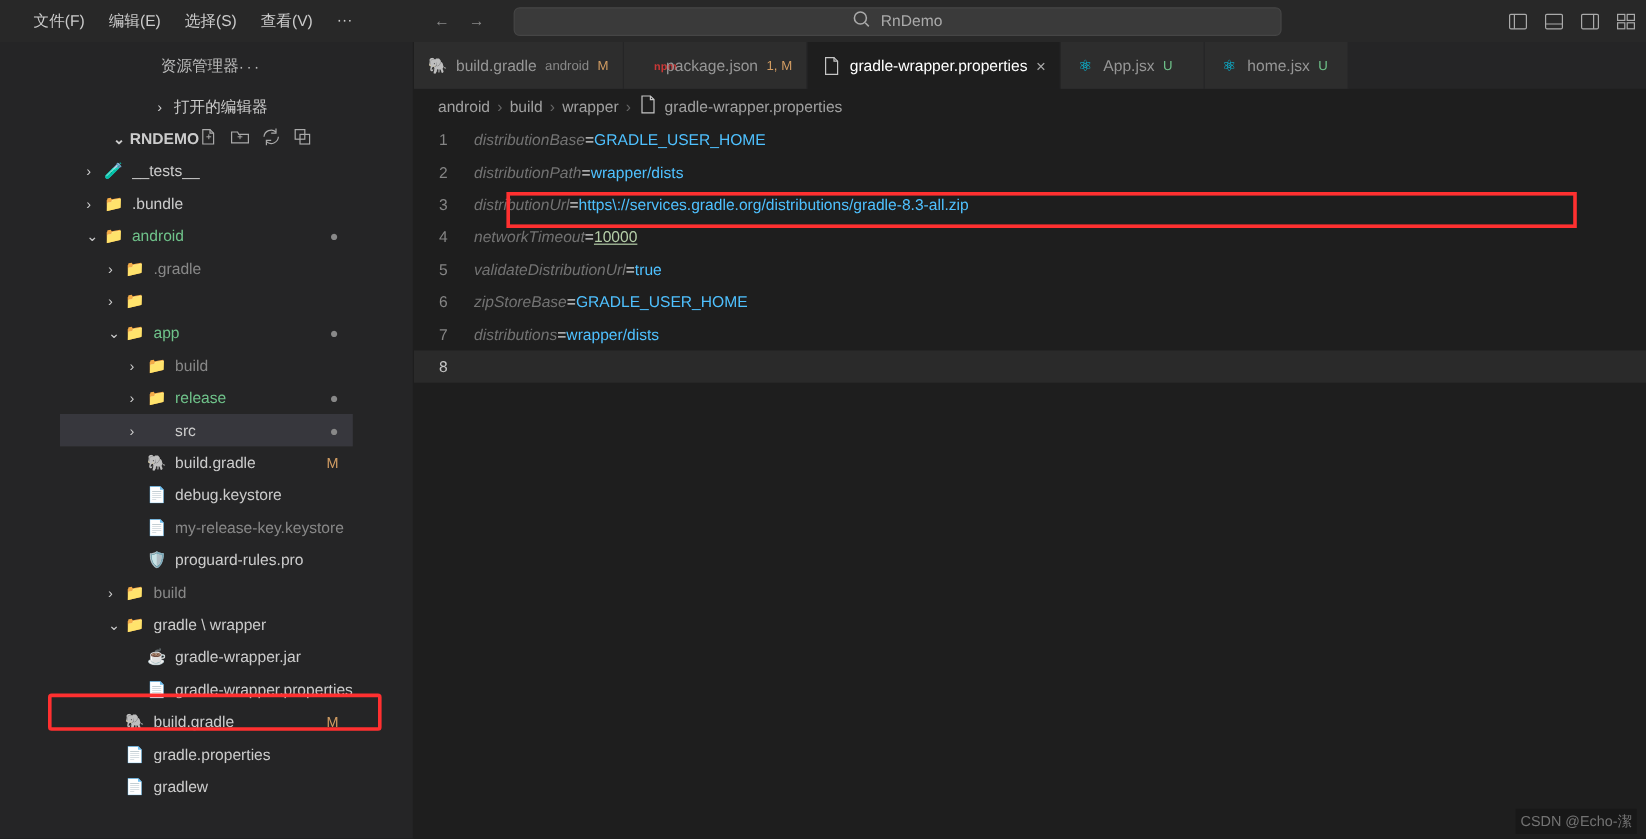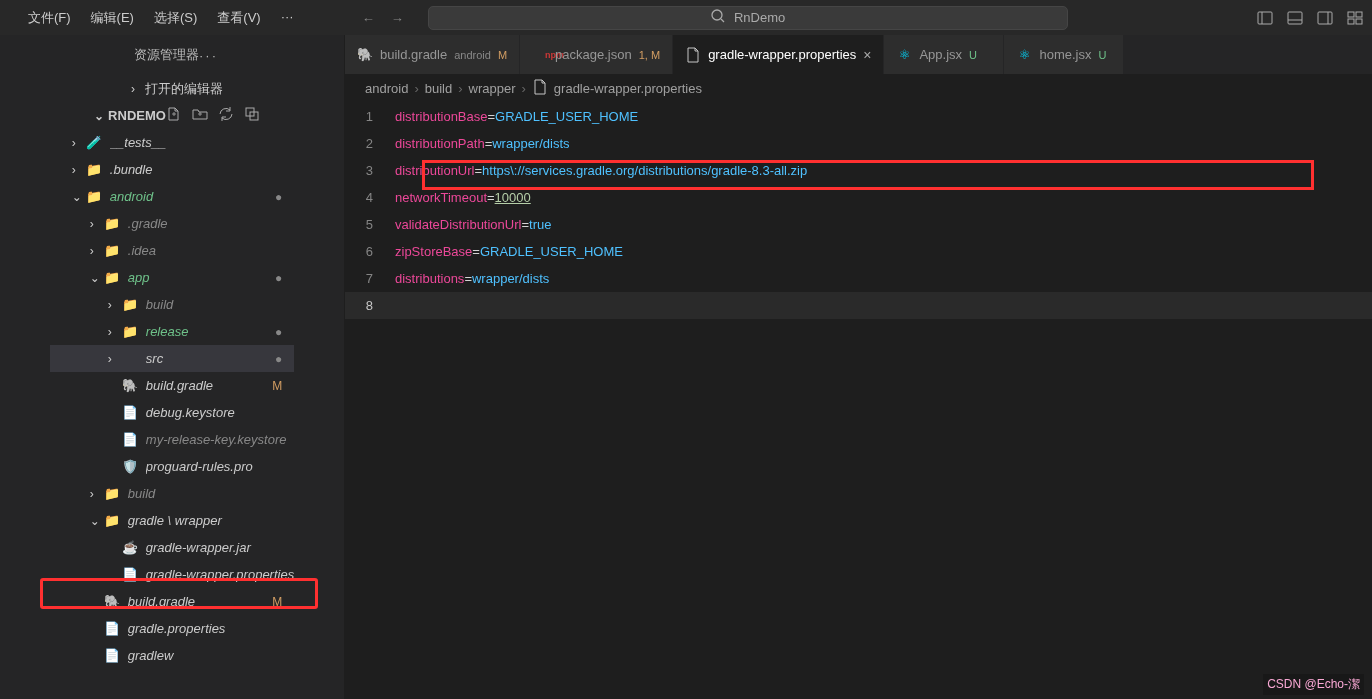--- a/index.html
+++ b/index.html
@@ -16,21 +16,21 @@
 .sb-header{height:40px;display:flex;align-items:center;padding:0 16px 0 24px;color:#bbb;}
 .sb-header .dots{margin-left:auto;letter-spacing:2px;cursor:pointer;}
 .sb-row{height:27px;display:flex;align-items:center;padding:0 8px 0 18px;cursor:pointer;color:#ccc;}
 .sb-row.section{font-weight:600;text-transform:none;}
 .sb-row .chev{width:14px;display:inline-block;color:#ccc;font-size:12px;}
 .sb-actions{margin-left:auto;display:flex;gap:10px;color:#aaa;}
 .tree-item{height:27px;display:flex;align-items:center;cursor:pointer;color:#ccc;}
 .tree-item.selected{background:#37373d;}
 .tree-item .chev{width:14px;font-size:12px;display:inline-block;}
 .tree-item .ico{width:18px;height:18px;margin-right:6px;display:flex;align-items:center;justify-content:center;font-size:13px;}
-.tree-item .name{flex:1;white-space:nowrap;overflow:hidden;font-style:italic;}
+.tree-item .name{flex:1;white-space:nowrap;overflow:hidden;}
 .tree-item .badge{margin-right:12px;font-size:12px;}
 .dot-badge{color:#888;}
 .m-badge{color:#d29d63;}
 .green{color:#6fc28a;}
 .dim{color:#888;}
 .folder-ico{color:#dcb67a;}
 .folder-ico-g{color:#7cb36a;}
 .editor{flex:1;display:flex;flex-direction:column;background:#1e1e1e;}
 .tabs{height:40px;display:flex;background:#252526;border-bottom:1px solid #1e1e1e;}
 .tab{display:flex;align-items:center;padding:0 12px;gap:7px;color:#969696;background:#2d2d2d;border-right:1px solid #252526;cursor:pointer;min-width:120px;}
@@ -42,28 +42,28 @@
 .npm-ico{color:#cb3837;font-size:9px;font-weight:bold;margin-left:29px;}
 .react-ico{color:#00d8ff;}
 .breadcrumb{height:26px;display:flex;align-items:center;padding:0 20px;gap:6px;color:#a0a0a0;font-size:13px;}
 .bc-sep{color:#666;}
 .code{flex:1;font-family:Consolas,monospace;font-size:15px;line-height:27px;padding-top:2px;position:relative;}
 .line{display:flex;}
 .gutter{width:50px;text-align:right;padding-right:22px;color:#858585;user-select:none;}
 .line.cur .gutter{color:#c6c6c6;}
 .line.cur{background:#2a2a2a;}
 .txt{white-space:pre;}
-.k{color:#ec4899;}
+.k{color:#737373;font-style:italic;}
 .e{color:#d4d4d4;}
 .v{color:#4fc1ff;}
 .n{color:#b5cea8;text-decoration:underline;}
 .highlight-box{position:absolute;border:3px solid #ff3030;pointer-events:none;}
 .hl-file{left:40px;top:578px;width:278px;height:31px;border-radius:3px;}
 .hl-line{left:422px;top:160px;width:892px;height:30px;}
-.watermark{position:absolute;right:8px;bottom:4px;color:#f9a8d4;font-size:12px;background:rgba(0,0,0,0.2);padding:2px 4px;}
+.watermark{position:absolute;right:8px;bottom:4px;color:#737373;font-size:12px;background:rgba(0,0,0,0.2);padding:2px 4px;}
 svg{width:16px;height:16px;}
 </style>
 </head>
 <body>
 
 <div class="titlebar">
   <div class="menu" id="menu">
       <span>文件(F)</span>
       <span>编辑(E)</span>
       <span>选择(S)</span>
@@ -164,21 +164,20 @@
           <span class="badge dot-badge">●</span>
         </div>
         <div class="tree-item" style="padding-left: 40px;">
           <span class="chev">›</span>
           <span class="ico folder-ico">📁</span>
           <span class="name dim">.gradle</span>
         </div>
         <div class="tree-item" style="padding-left: 40px;">
           <span class="chev">›</span>
           <span class="ico folder-ico">📁</span>
-          <span class="name dim">.idea</span>
         </div>
         <div class="tree-item" style="padding-left: 40px;">
           <span class="chev">⌄</span>
           <span class="ico folder-ico-g">📁</span>
           <span class="name green">app</span>
           <span class="badge dot-badge">●</span>
         </div>
         <div class="tree-item" style="padding-left: 58px;">
           <span class="chev">›</span>
           <span class="ico folder-ico">📁</span>

